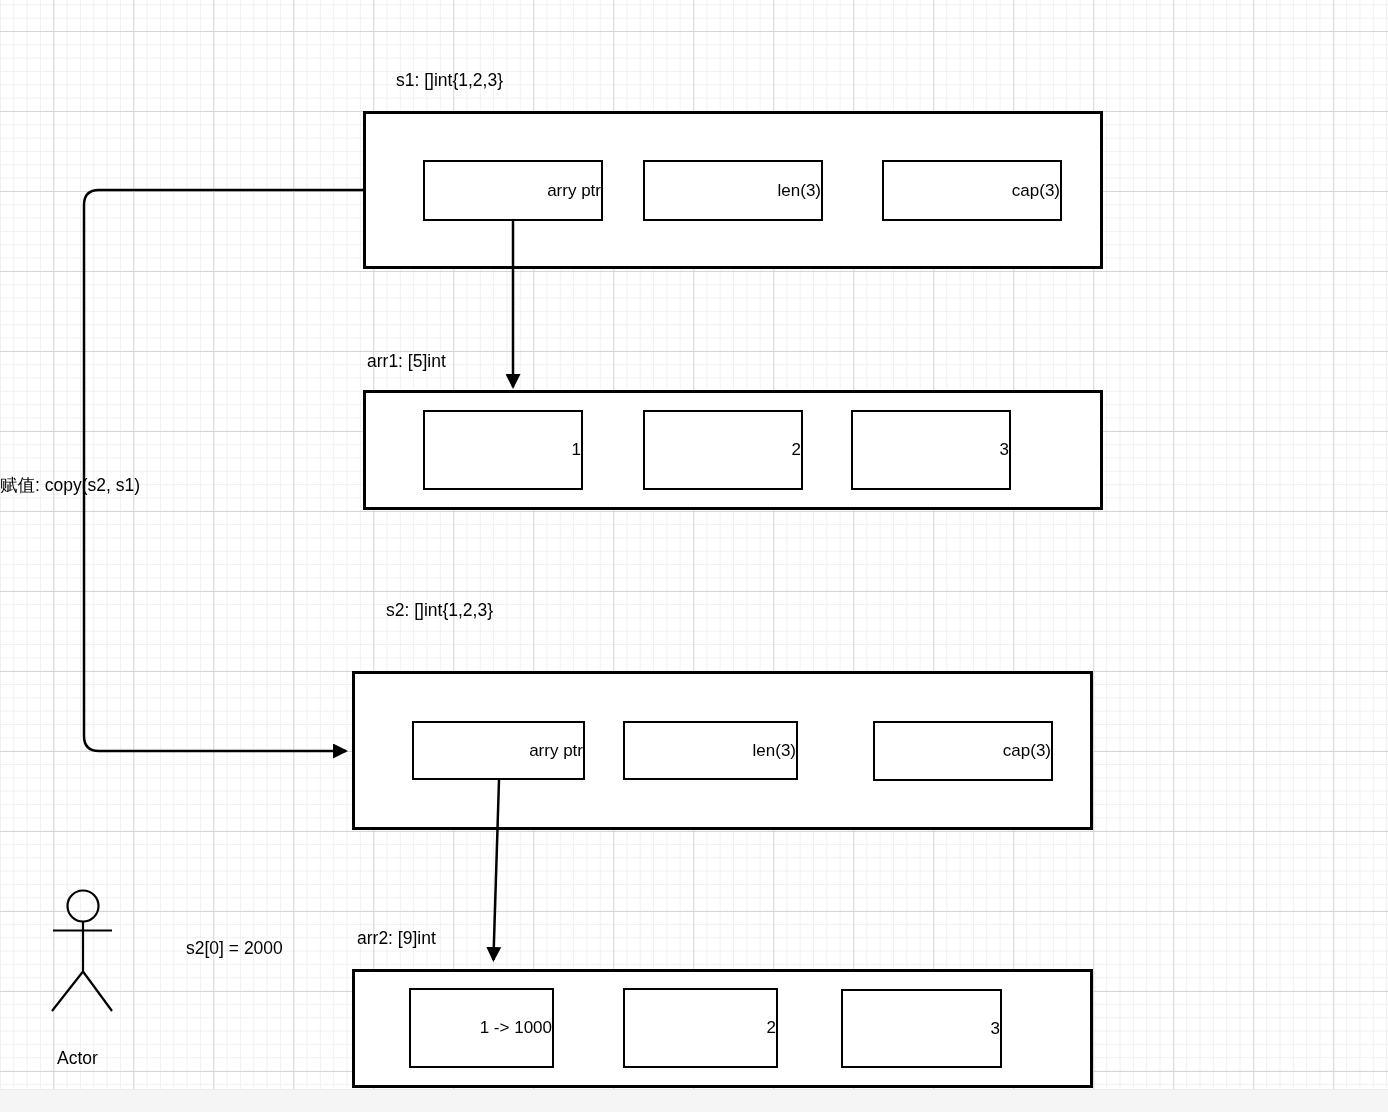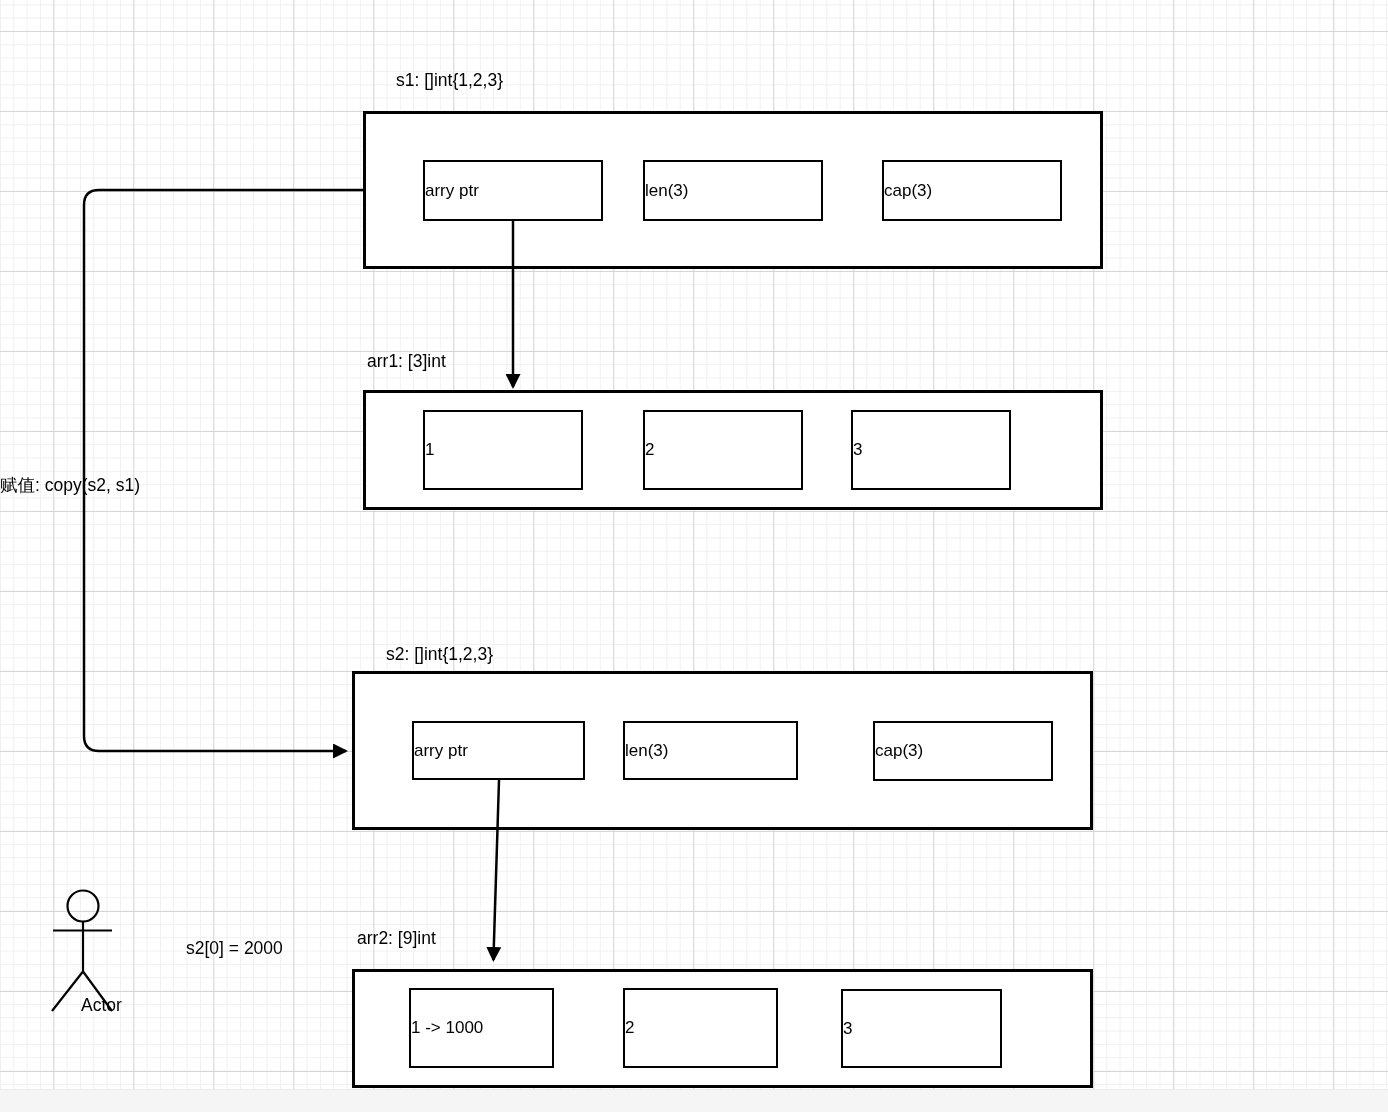--- a/index.html
+++ b/index.html
@@ -21,21 +21,21 @@
   }
   .outside{
     position:absolute;left:0;top:1089px;width:1388px;height:23px;
     background:#f5f5f6;border-top:1px solid #ebebeb;box-sizing:border-box;
   }
   .obox{
     position:absolute;background:#fff;border:3px solid #000;box-sizing:border-box;
   }
   .cell{
     position:absolute;background:#fff;border:2.5px solid #000;box-sizing:border-box;
-    display:flex;align-items:center;justify-content:flex-start;
+    display:flex;align-items:center;justify-content:flex-end;
     font-size:17px;white-space:nowrap;
   }
   .flabel{
     position:absolute;font-size:17.5px;white-space:nowrap;line-height:1.2;
   }
   svg.overlay{
     position:absolute;left:0;top:0;width:1388px;height:1112px;
     pointer-events:none;
   }
 </style>
@@ -49,33 +49,33 @@
   <div class="cell" style="left:423px;top:160px;width:180px;height:61px;">
       <span>arry ptr</span>
     </div>
   <div class="cell" style="left:643px;top:160px;width:180px;height:61px;">
       <span>len(3)</span>
     </div>
   <div class="cell" style="left:882px;top:160px;width:180px;height:61px;">
       <span>cap(3)</span>
     </div>
 
-  <div class="flabel" style="left:367px;top:351px;">arr1: [3]int</div>
+  <div class="flabel" style="left:367px;top:351px;">arr1: [5]int</div>
   <div class="obox" style="left:363px;top:390px;width:740px;height:120px;"></div>
   <div class="cell" style="left:423px;top:410px;width:160px;height:80px;">
       <span>1</span>
     </div>
   <div class="cell" style="left:643px;top:410px;width:160px;height:80px;">
       <span>2</span>
     </div>
   <div class="cell" style="left:851px;top:410px;width:160px;height:80px;">
       <span>3</span>
     </div>
 
-  <div class="flabel" style="left:386px;top:644px;">s2: []int{1,2,3}</div>
+  <div class="flabel" style="left:386px;top:600px;">s2: []int{1,2,3}</div>
   <div class="obox" style="left:352px;top:671px;width:741px;height:159px;"></div>
   <div class="cell" style="left:412px;top:721px;width:173px;height:59px;">
       <span>arry ptr</span>
     </div>
   <div class="cell" style="left:623px;top:721px;width:175px;height:59px;">
       <span>len(3)</span>
     </div>
   <div class="cell" style="left:873px;top:721px;width:180px;height:60px;">
       <span>cap(3)</span>
     </div>
@@ -87,21 +87,21 @@
     </div>
   <div class="cell" style="left:623px;top:988px;width:155px;height:80px;">
       <span>2</span>
     </div>
   <div class="cell" style="left:841px;top:989px;width:161px;height:79px;">
       <span>3</span>
     </div>
 
   <div class="flabel" style="left:0px;top:475px;">赋值: copy(s2, s1)</div>
   <div class="flabel" style="left:186px;top:938px;">s2[0] = 2000</div>
-  <div class="flabel" style="left:57px;top:995px;margin-left:24px;">Actor</div>
+  <div class="flabel" style="left:57px;top:1048px;">Actor</div>
 
   <svg class="overlay" viewBox="0 0 1388 1112">
     <defs>
       <marker id="ah" viewBox="0 0 6 6" markerWidth="6" markerHeight="6" refX="5.2" refY="3" orient="auto" markerUnits="strokeWidth">
         <path d="M0,0 L6,3 L0,6 z" fill="#000"></path>
       </marker>
     </defs>
 
     <path d="M513,221 L513,387" fill="none" stroke="#000" stroke-width="2.5" marker-end="url(#ah)"></path>
 

